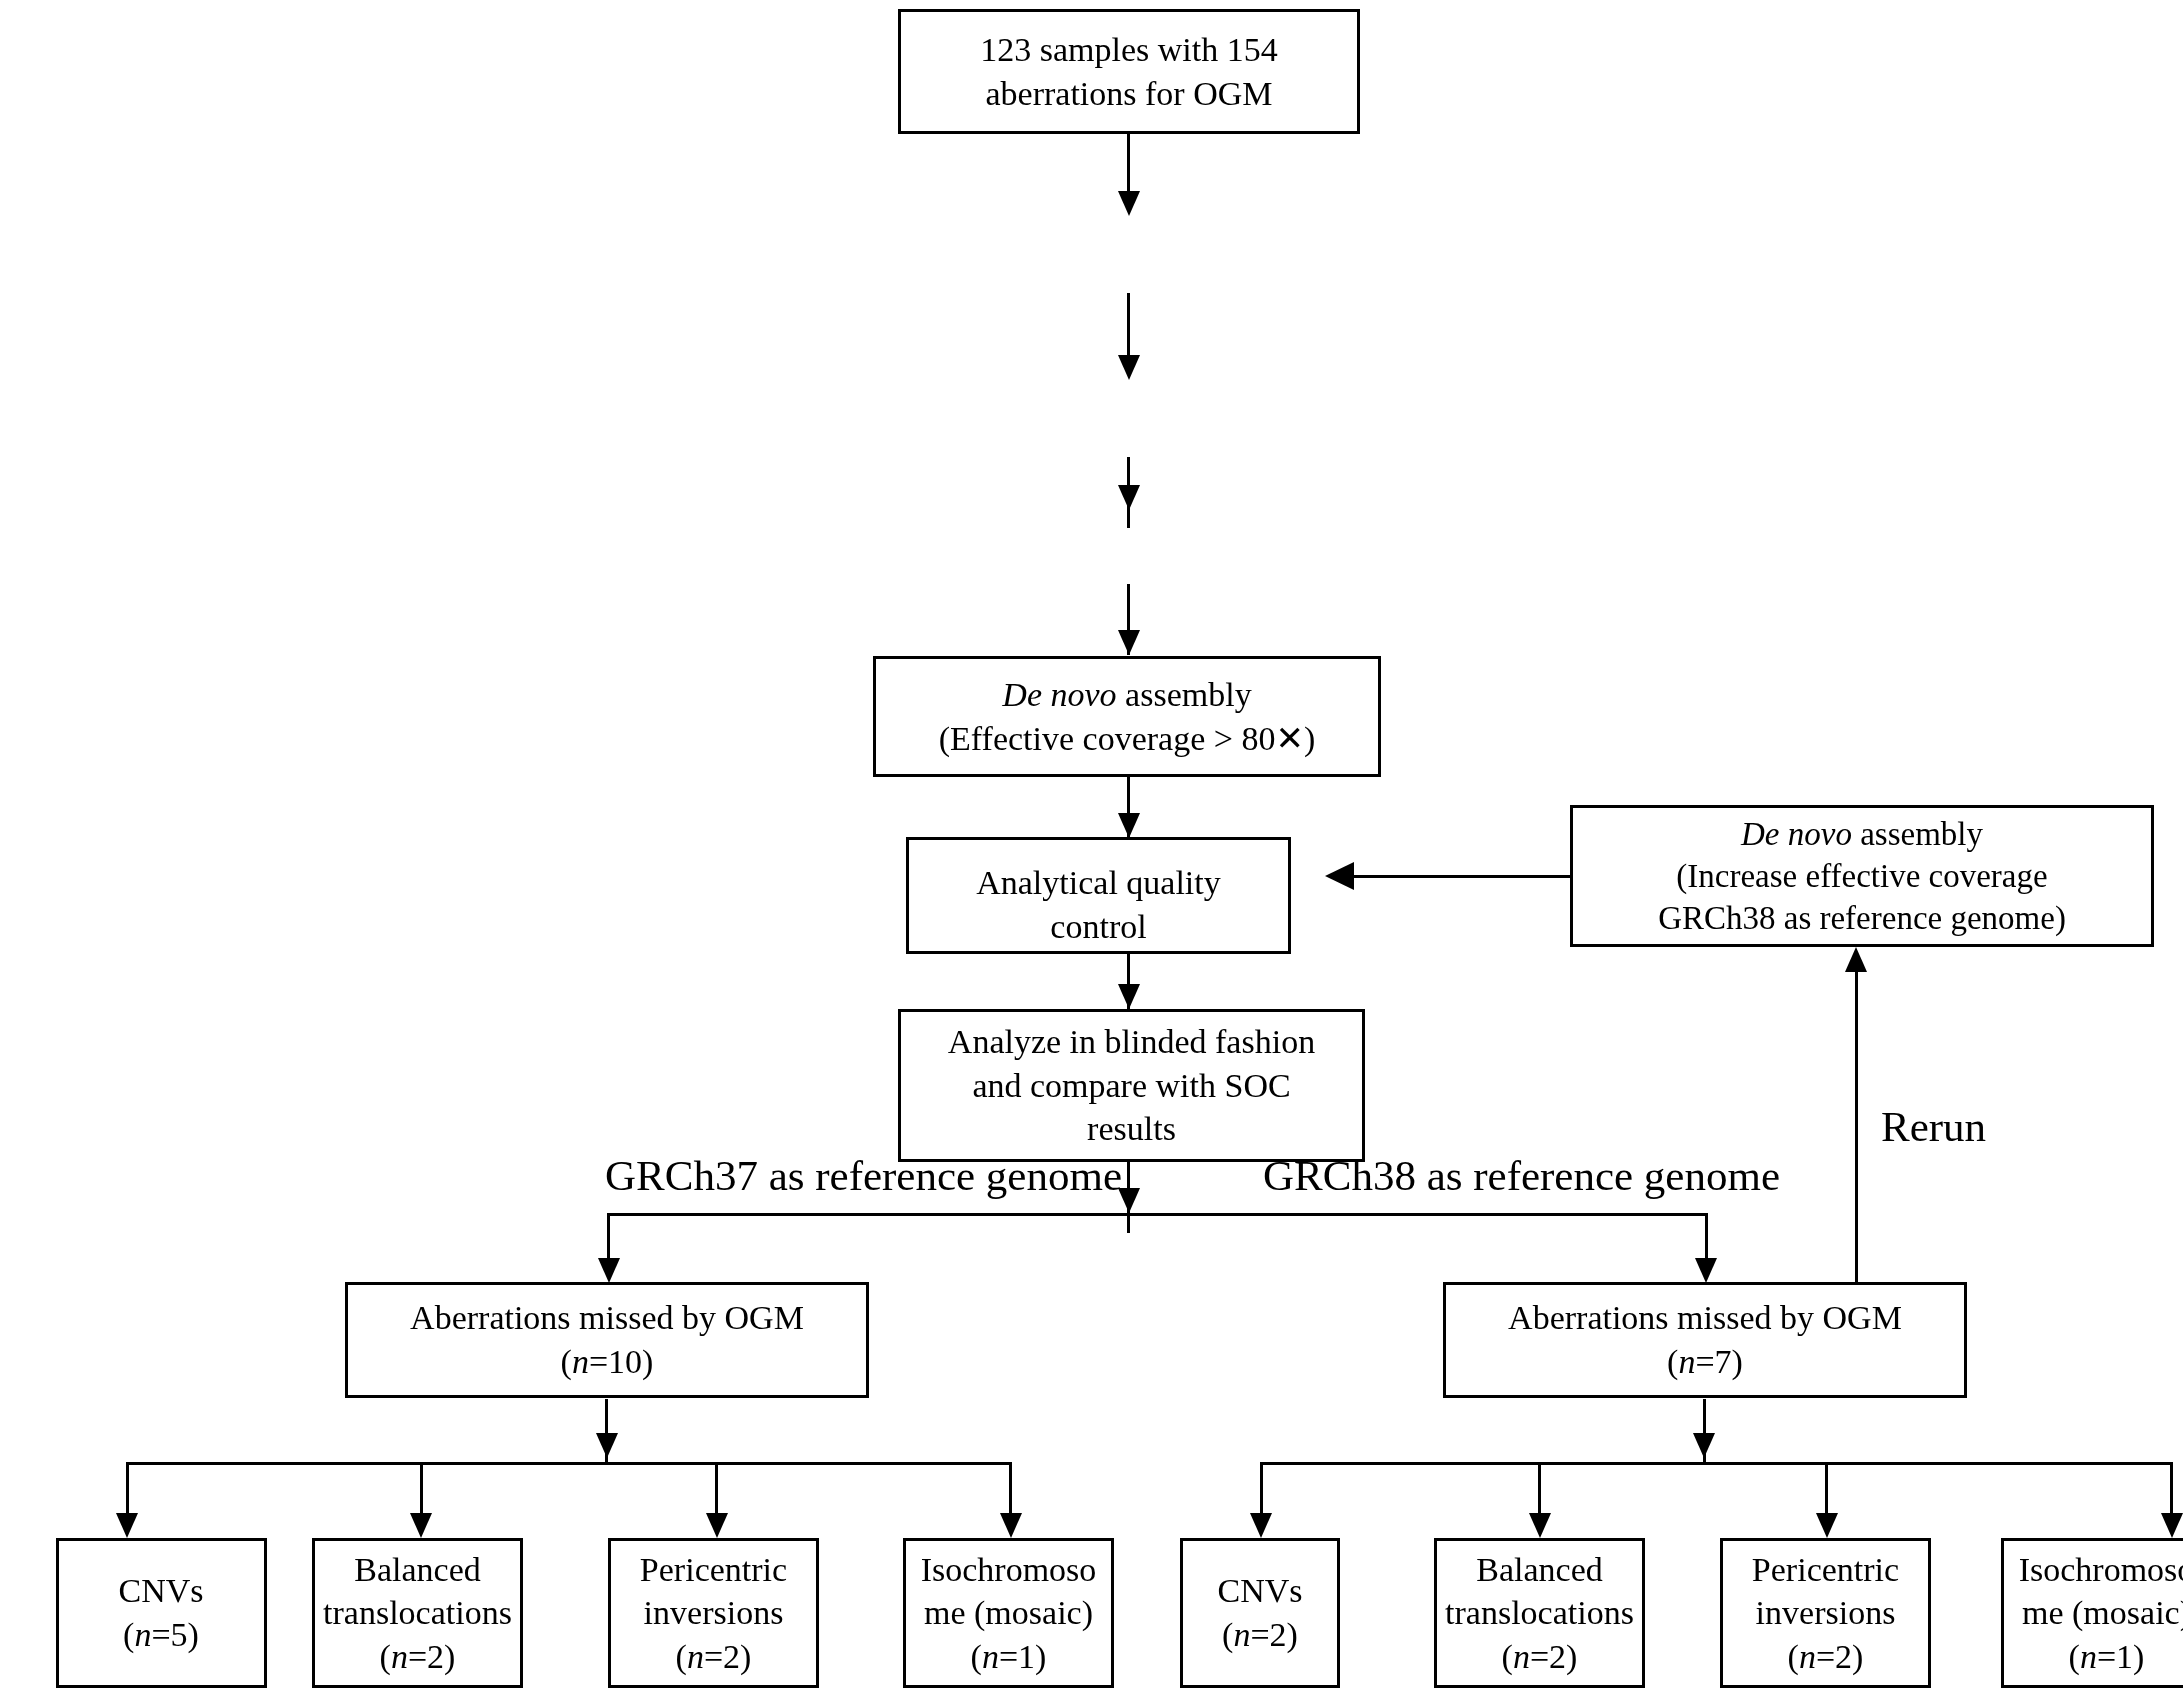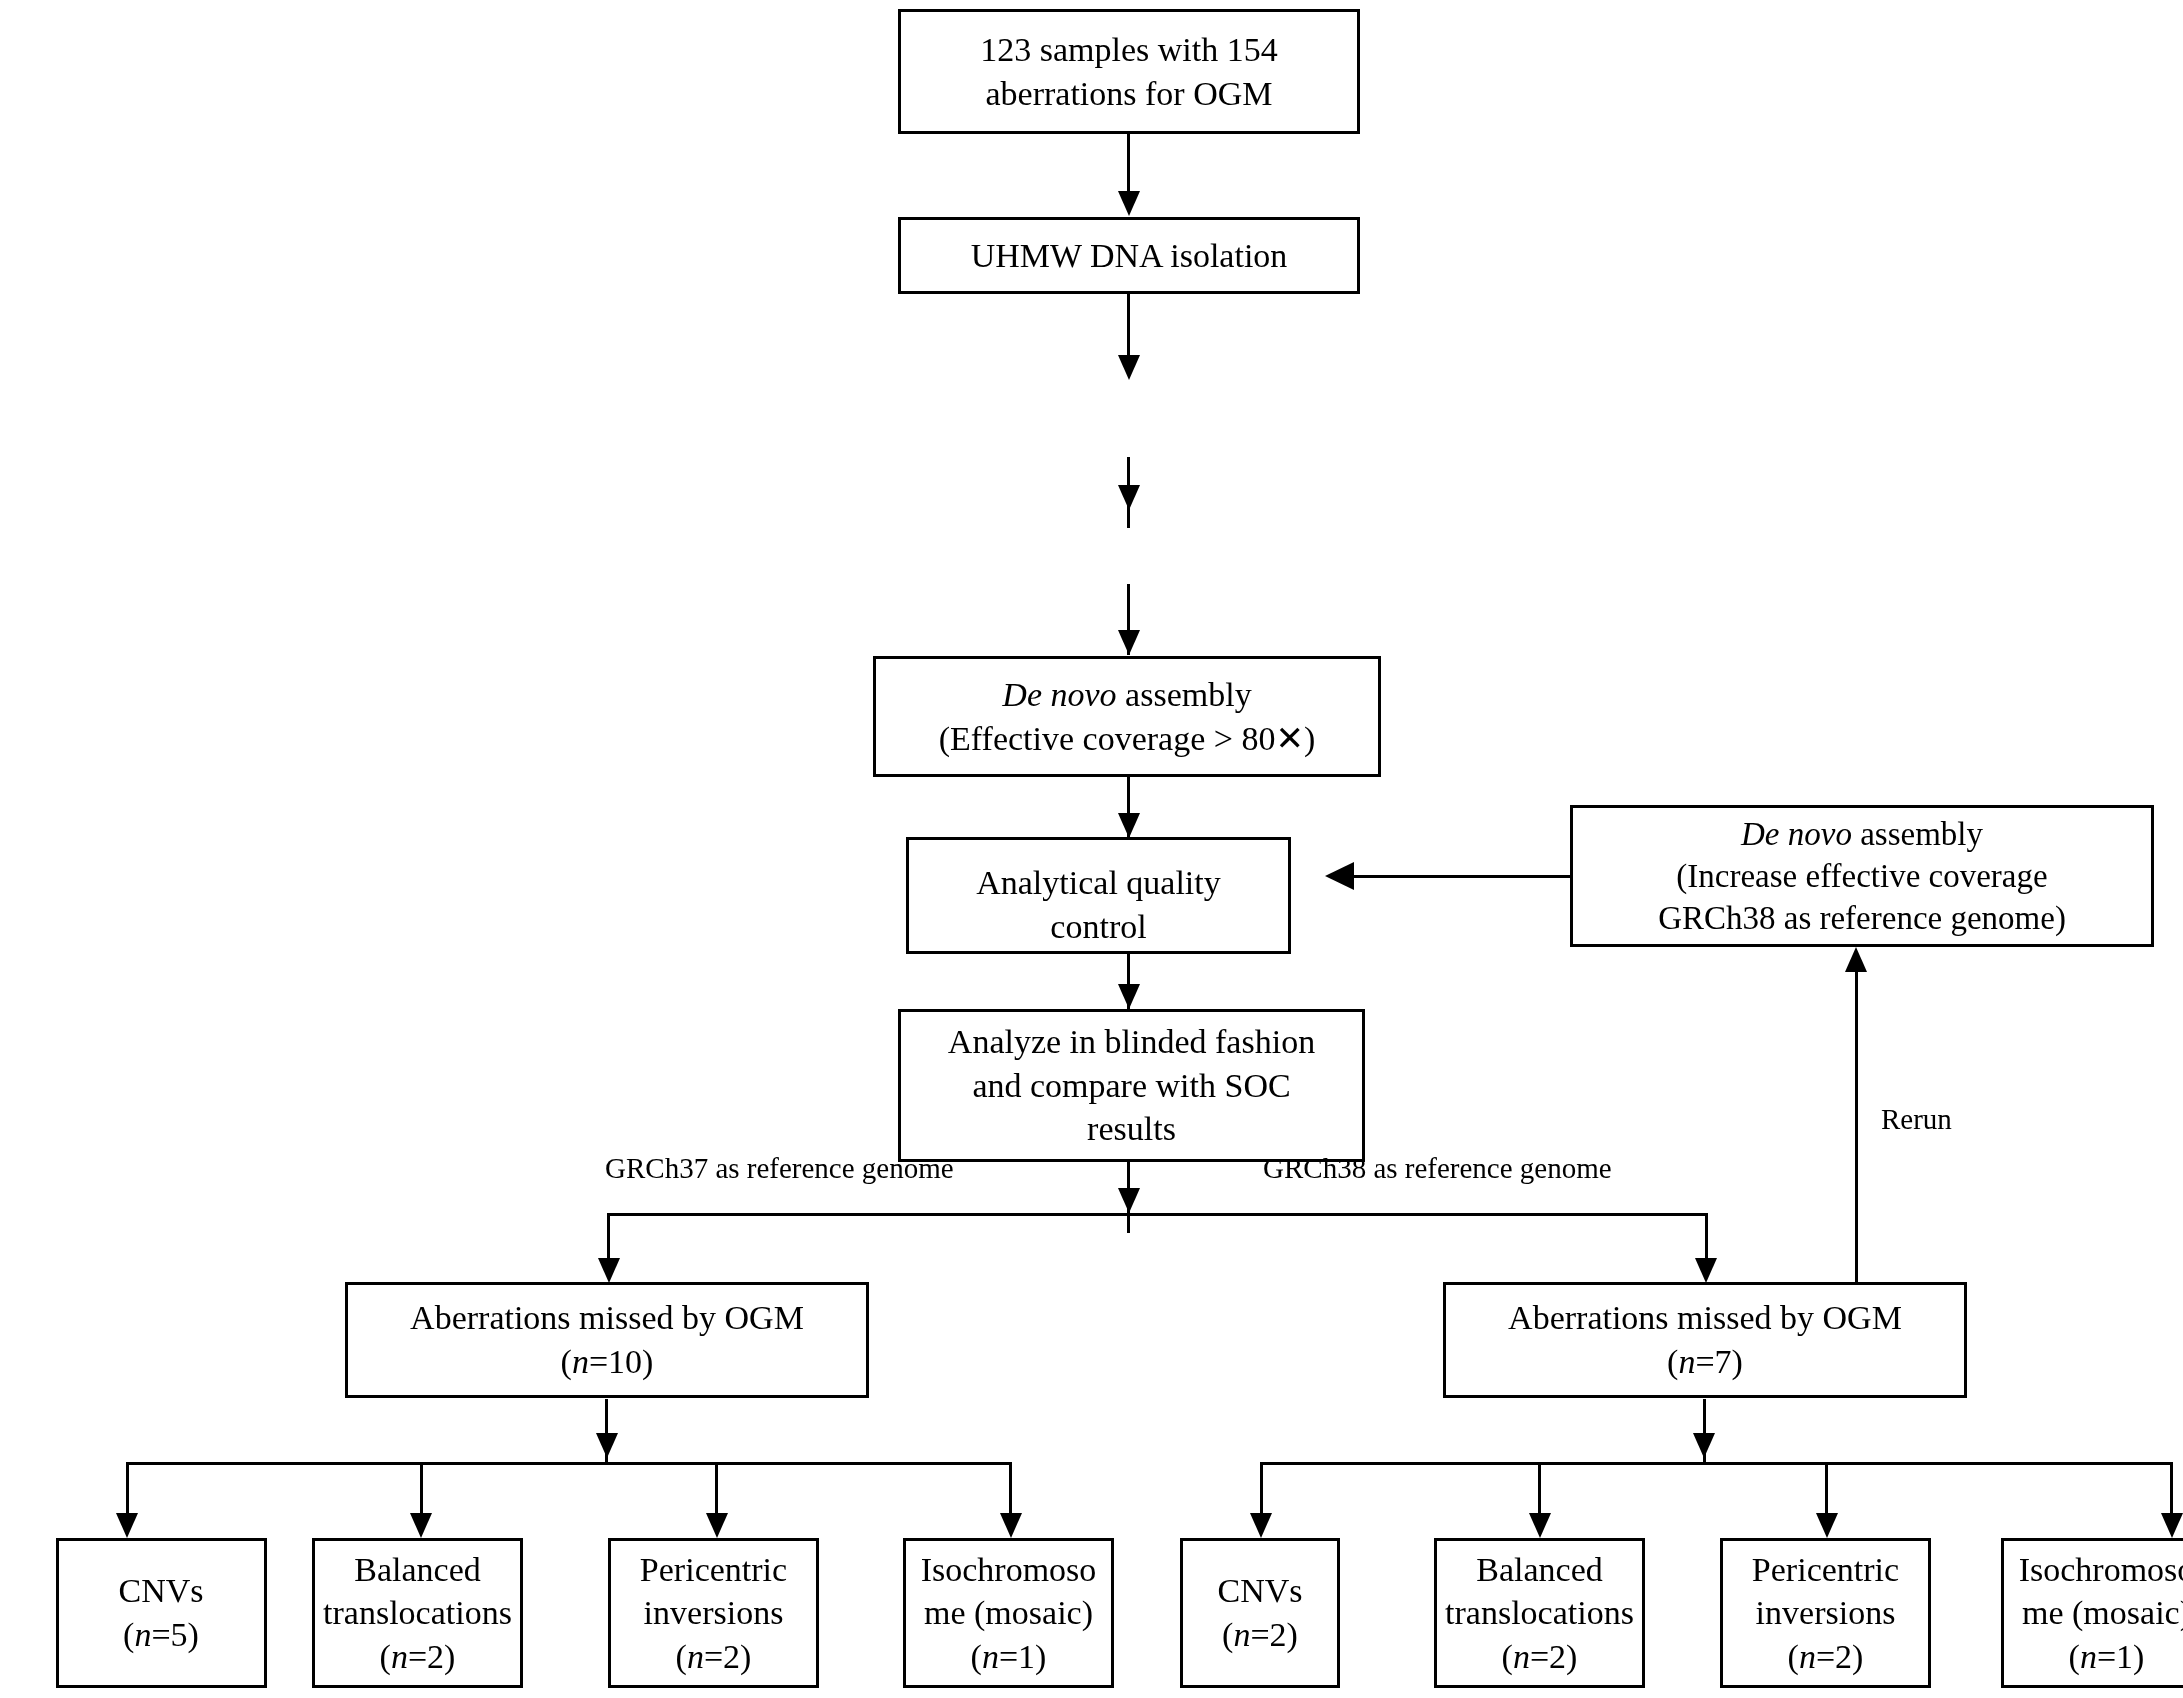--- a/index.html
+++ b/index.html
@@ -63,40 +63,37 @@
   .arrow-left {
     position: absolute;
     width: 0; height: 0;
     border-top: 14px solid transparent;
     border-bottom: 14px solid transparent;
     border-right: 29px solid #000000;
   }
   
   .edge-label {
     position: absolute;
-    font-size: 29px;
+    font-size: 43px;
     white-space: nowrap;
     line-height: 1;
   }
 </style>
 </head>
 <body>
 
 <div id="canvas">
 
   <div class="node" style="left:854px; top:9px; width:462px; height:125px;">
     <span class="txt"><span>123 samples with 154</span><br><span>aberrations for OGM</span></span>
   </div>
 
   <div class="vline" style="left:1083px; top:134px; height:61px;"></div>
   <div class="arrow-down" style="left:1074px; top:191px;"></div>
 
-  <div class="node" style="left:854px; top:217px; width:462px; height:77px;">
-    <span class="txt">UHMW DNA isolation</span>
-  </div>
 
   <div class="vline" style="left:1083px; top:293px; height:66px;"></div>
   <div class="arrow-down" style="left:1074px; top:355px;"></div>
 
 
   <div class="vline" style="left:1083px; top:457px; height:71px;"></div>
   <div class="arrow-down" style="left:1074px; top:485px;"></div>
 
 
   <div class="vline" style="left:1083px; top:584px; height:71px;"></div>

